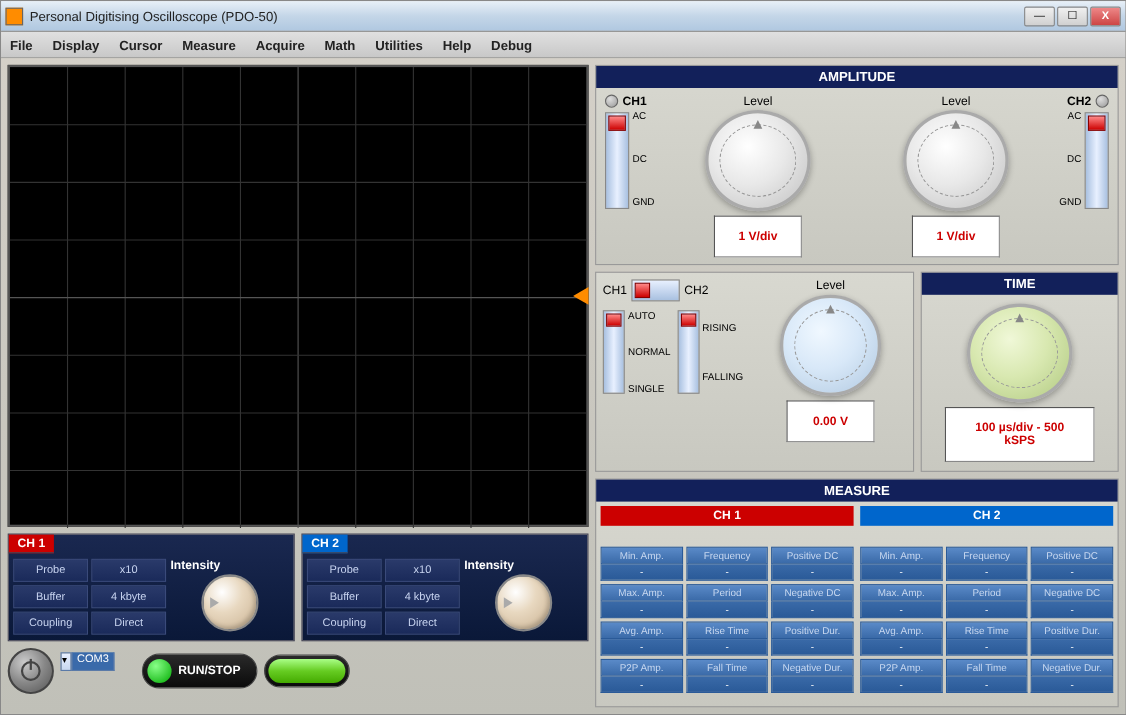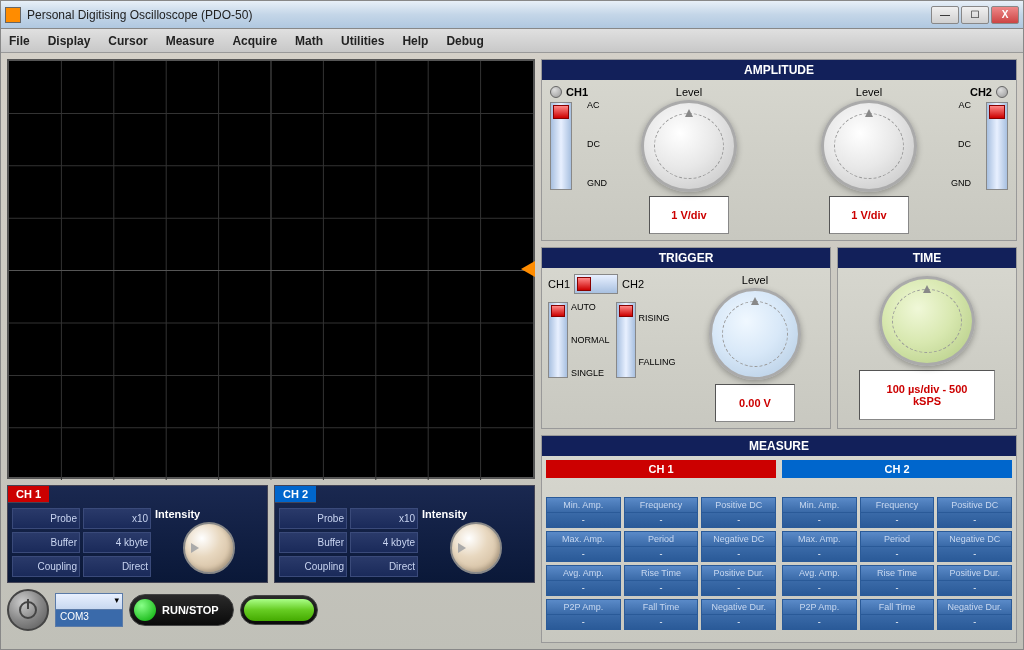--- a/index.html
+++ b/index.html
@@ -21,50 +21,50 @@
 .grid line { stroke: #333; stroke-width: 1; }
 .grid line.center { stroke: #555; }
 .trig-arrow { position: absolute; right: -2px; top: 50%; transform: translateY(-50%); width: 0; height: 0; border-right: 14px solid #ff8c00; border-top: 8px solid transparent; border-bottom: 8px solid transparent; }
 .chpanels { display: flex; gap: 6px; }
 .chpanel { flex: 1; background: linear-gradient(180deg, #1a2850, #0a1838); border: 1px solid #445; padding: 4px; position: relative; height: 98px; }
 .chpanel-title { position: absolute; top: 0; left: 0; padding: 2px 8px; font-size: 11px; font-weight: bold; color: #fff; border-bottom: 1px solid #445; }
 .chpanel.ch1 .chpanel-title { background: #cc0000; }
 .chpanel.ch2 .chpanel-title { background: #0066cc; }
 .chpanel-body { margin-top: 18px; display: flex; gap: 4px; }
 .chpanel-grid { display: grid; grid-template-columns: 68px 68px; gap: 3px; }
-.chbtn { background: linear-gradient(180deg, #2a3a6a, #1a2a5a); border: 1px solid #3a4a7a; color: #c8d4f0; font-size: 10px; text-align: right; padding: 4px 2px; cursor: pointer; }
+.chbtn { background: linear-gradient(180deg, #2a3a6a, #1a2a5a); border: 1px solid #3a4a7a; color: #c8d4f0; font-size: 10px; text-align: center; padding: 4px 2px; cursor: pointer; }
 .intensity-col { flex: 1; text-align: left; }
 .intensity-col .label { color: #fff; font-size: 11px; font-weight: bold; margin-bottom: 2px; }
 .knob { width: 52px; height: 52px; border-radius: 50%; background: radial-gradient(circle at 35% 30%, #fff, #e8d8c0 40%, #c8b090); border: 2px solid #888; margin: 0 auto; position: relative; box-shadow: inset -2px -2px 4px rgba(0,0,0,0.2); }
 .knob::after { content: ''; position: absolute; left: 6px; top: 50%; width: 0; height: 0; border-left: 8px solid #aaa; border-top: 5px solid transparent; border-bottom: 5px solid transparent; transform: translateY(-50%); }
 .bottomrow { display: flex; gap: 6px; align-items: center; height: 42px; }
 .powerbtn { width: 42px; height: 42px; border-radius: 50%; background: radial-gradient(circle at 35% 30%, #ccc, #888 50%, #555); border: 2px solid #444; cursor: pointer; display: flex; align-items: center; justify-content: center; }
 .powerbtn .ico { width: 18px; height: 18px; border: 2px solid #444; border-radius: 50%; position: relative; }
 .powerbtn .ico::after { content: ''; position: absolute; top: -4px; left: 50%; width: 2px; height: 10px; background: #444; transform: translateX(-50%); }
-.combo { width: 68px; height: 34px; display: flex; flex-direction: column; }
+.combo { width: 68px; height: 34px; display: flex; flex-direction: row; }
 .combo .top { height: 17px; background: linear-gradient(180deg, #e8f0ff, #c8d8f0); border: 1px solid #5a7aa8; font-size: 10px; padding: 1px 4px; position: relative; }
 .combo .top::after { content: '▾'; position: absolute; right: 3px; top: 1px; font-size: 9px; }
 .combo .bot { height: 17px; background: #3a6aaa; color: #fff; font-size: 10px; padding: 1px 4px; border: 1px solid #5a7aa8; border-top: none; }
 .pillbtn { height: 32px; border-radius: 16px; background: linear-gradient(180deg, #2a2a2a, #0a0a0a); border: 1px solid #444; display: flex; align-items: center; padding: 0 14px 0 4px; gap: 6px; cursor: pointer; }
 .pillbtn .led { width: 22px; height: 22px; border-radius: 50%; }
 .pillbtn.autoset .led { background: radial-gradient(circle at 35% 30%, #f88, #a00); }
 .pillbtn.runstop .led { background: radial-gradient(circle at 35% 30%, #8f8, #0a0); }
 .pillbtn span { color: #fff; font-size: 11px; font-weight: bold; }
 .battery { width: 78px; height: 30px; border-radius: 15px; background: linear-gradient(180deg, #2a2a2a, #0a0a0a); border: 1px solid #444; padding: 3px; }
 .battery .fill { width: 100%; height: 100%; border-radius: 12px; background: linear-gradient(180deg, #af8, #6c2 50%, #4a0); }
 .panel { background: linear-gradient(180deg, #d8d8d0, #c8c8c0); border: 1px solid #999; }
 .panel-title { background: #12205a; color: #fff; font-size: 12px; font-weight: bold; text-align: center; padding: 3px; }
 .amp-body { display: flex; padding: 6px 8px; gap: 6px; height: 160px; }
 .amp-side { width: 46px; display: flex; flex-direction: column; align-items: center; gap: 2px; }
 .amp-side .led-ind { width: 12px; height: 12px; border-radius: 50%; background: radial-gradient(circle at 35% 30%, #ddd, #999); border: 1px solid #666; }
 .amp-side .chlbl { font-size: 11px; font-weight: bold; }
 .amp-side .slider { width: 22px; height: 88px; background: linear-gradient(90deg, #a8c0e0, #e8f0ff, #a8c0e0); border: 1px solid #888; position: relative; margin-top: 2px; }
 .amp-side .slider .thumb { position: absolute; top: 2px; left: 2px; width: 16px; height: 14px; background: linear-gradient(180deg, #f88, #c00); border: 1px solid #800; }
 .amp-side .lbls { display: flex; flex-direction: column; justify-content: space-between; font-size: 9px; height: 88px; }
-.amp-side-row { display: flex; gap: 15px; align-items: flex-start; }
+.amp-side-row { display: flex; gap: 3px; align-items: flex-start; }
 .amp-knob-col { flex: 1; text-align: center; display: flex; flex-direction: column; align-items: center; }
 .amp-knob-col .lbl { font-size: 11px; margin-bottom: 2px; }
 .big-knob { width: 96px; height: 96px; border-radius: 50%; background: radial-gradient(circle at 40% 35%, #fff, #e8e8e8 45%, #c0c0c0); border: 3px solid #aaa; position: relative; box-shadow: 0 2px 6px rgba(0,0,0,0.3); }
 .big-knob.green { background: radial-gradient(circle at 40% 35%, #f0f8d8, #d8e8b0 45%, #b0c880); }
 .big-knob.blue { background: radial-gradient(circle at 40% 35%, #f0f8ff, #d8e8f8 45%, #b0c8e0); }
 .big-knob::before { content: ''; position: absolute; inset: 10px; border-radius: 50%; border: 1px dashed #999; }
 .big-knob .mark { position: absolute; top: 6px; left: 50%; transform: translateX(-50%); width: 0; height: 0; border-bottom: 8px solid #888; border-left: 4px solid transparent; border-right: 4px solid transparent; }
 .readout { width: 80px; background: #fff; border: 1px solid #888; border-top-color: #555; border-left-color: #555; color: #c00; font-size: 11px; font-weight: bold; text-align: center; padding: 12px; margin-top: 4px; }
 .row2 { display: flex; gap: 6px; }
 .trigger-panel { flex: 1; }
@@ -240,21 +240,20 @@
                 </div>
               <div class="slider">
                   <div class="thumb"></div>
                 </div>
             </div>
           </div>
         </div>
       </div>
       <div class="row2">
         <div class="panel trigger-panel">
-          <div class="panel-title">TRIGGER</div>
           <div class="trig-body">
             <div class="trig-left">
               <div class="trig-switch">
                 <span>CH1</span>
                 <div class="sw">
                     <div class="th"></div>
                   </div>
                 <span>CH2</span>
               </div>
               <div class="trig-sliders">

